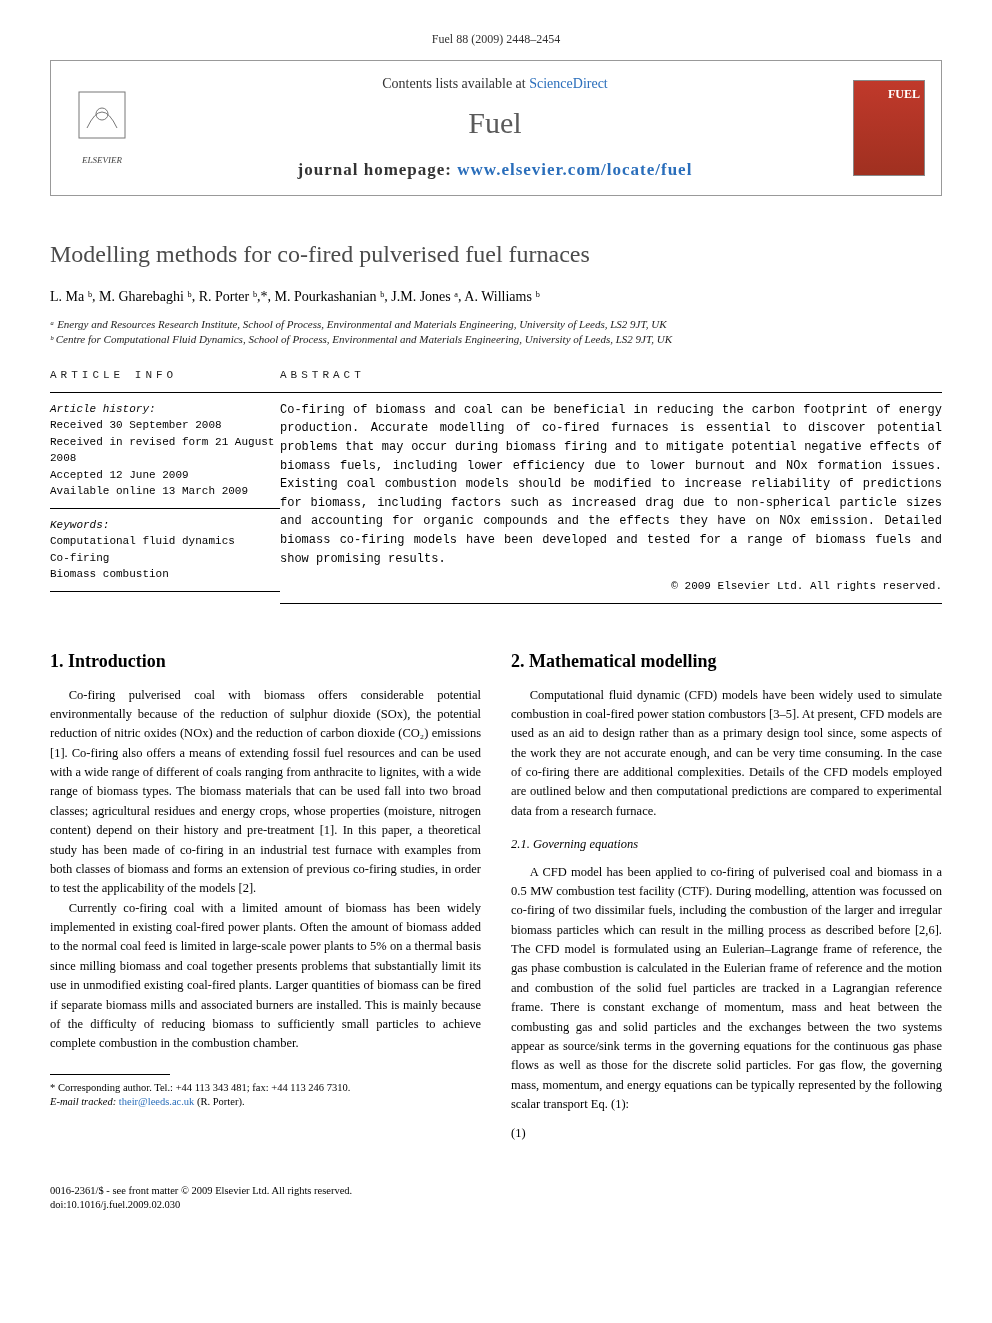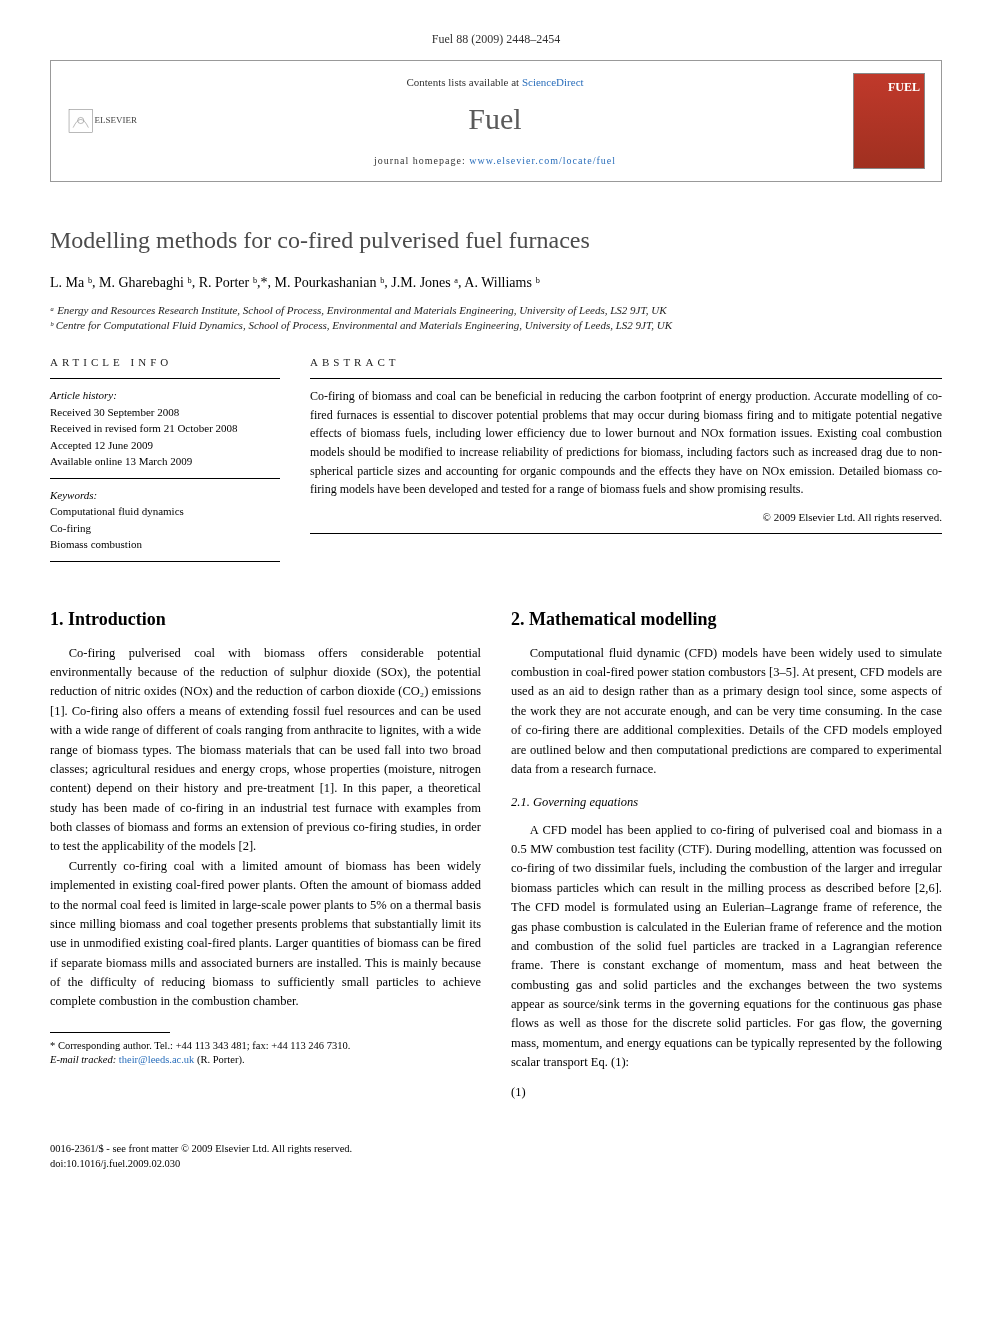--- a/index.html
+++ b/index.html
@@ -24,47 +24,49 @@
       padding: 12px 16px;
       display: flex;
       align-items: center;
       gap: 16px;
       margin-bottom: 40px;
     }
     .elsevier-logo {
       width: 70px;
       height: 80px;
       display: flex;
-      flex-direction: row;
+      flex-direction: column;
       align-items: center;
       justify-content: space-between;
       font-size: 9px;
       color: #444;
+      font-style: italic;
     }
     .elsevier-logo svg { display: block; }
     .header-center {
       flex: 1;
       text-align: center;
     }
     .contents-line {
-      font-size: 11px;
+      font-size: 14px;
       color: #333;
       margin-bottom: 6px;
     }
     .sd-link { color: #2a6ebb; }
     .journal-name {
       font-family: Georgia, serif;
       font-size: 30px;
       color: #5a5a5a;
       margin: 6px 0 12px 0;
     }
     .homepage-line {
-      font-size: 10px;
+      font-size: 17px;
       letter-spacing: 1px;
       color: #333;
+      font-weight: bold;
     }
     .journal-cover {
       width: 72px;
       height: 96px;
       background: linear-gradient(#c0392b, #a03020);
       border: 1px solid #888;
       color: #fff;
       font-size: 12px;
       display: flex;
       align-items:start;
@@ -86,22 +88,22 @@
     .affiliations {
       font-size: 11px;
       font-style: italic;
       color: #222;
       margin-bottom: 20px;
       line-height: 1.4;
     }
     .hr { border: none; border-top: 1px solid #000; margin: 8px 0; }
     .info-abstract-row {
       display: flex;
-      gap: 30px;
       margin-bottom: 30px;
+      font-family: Liberation Mono, monospace;
     }
     .article-info {
       width: 230px;
       font-size: 11px;
     }
     .article-info-header, .abstract-header {
       font-size: 11px;
       letter-spacing: 4px;
       text-transform: uppercase;
       margin-bottom: 6px;
@@ -205,21 +207,21 @@
   <div>ᵇ Centre for Computational Fluid Dynamics, School of Process, Environmental and Materials Engineering, University of Leeds, LS2 9JT, UK</div>
 </div>
 
 <div class="info-abstract-row">
   <div class="article-info">
     <div class="article-info-header">ARTICLE INFO</div>
     <hr class="hr">
     <div class="info-block">
       <div class="info-label">Article history:</div>
       <div>Received 30 September 2008</div>
-      <div>Received in revised form 21 October 2008</div>
+      <div>Received in revised form 21 August 2008</div>
       <div>Accepted 12 June 2009</div>
       <div>Available online 13 March 2009</div>
     </div>
     <hr class="hr">
     <div class="info-block">
       <div class="info-label">Keywords:</div>
       <div>Computational fluid dynamics</div>
       <div>Co-firing</div>
       <div>Biomass combustion</div>
     </div>

